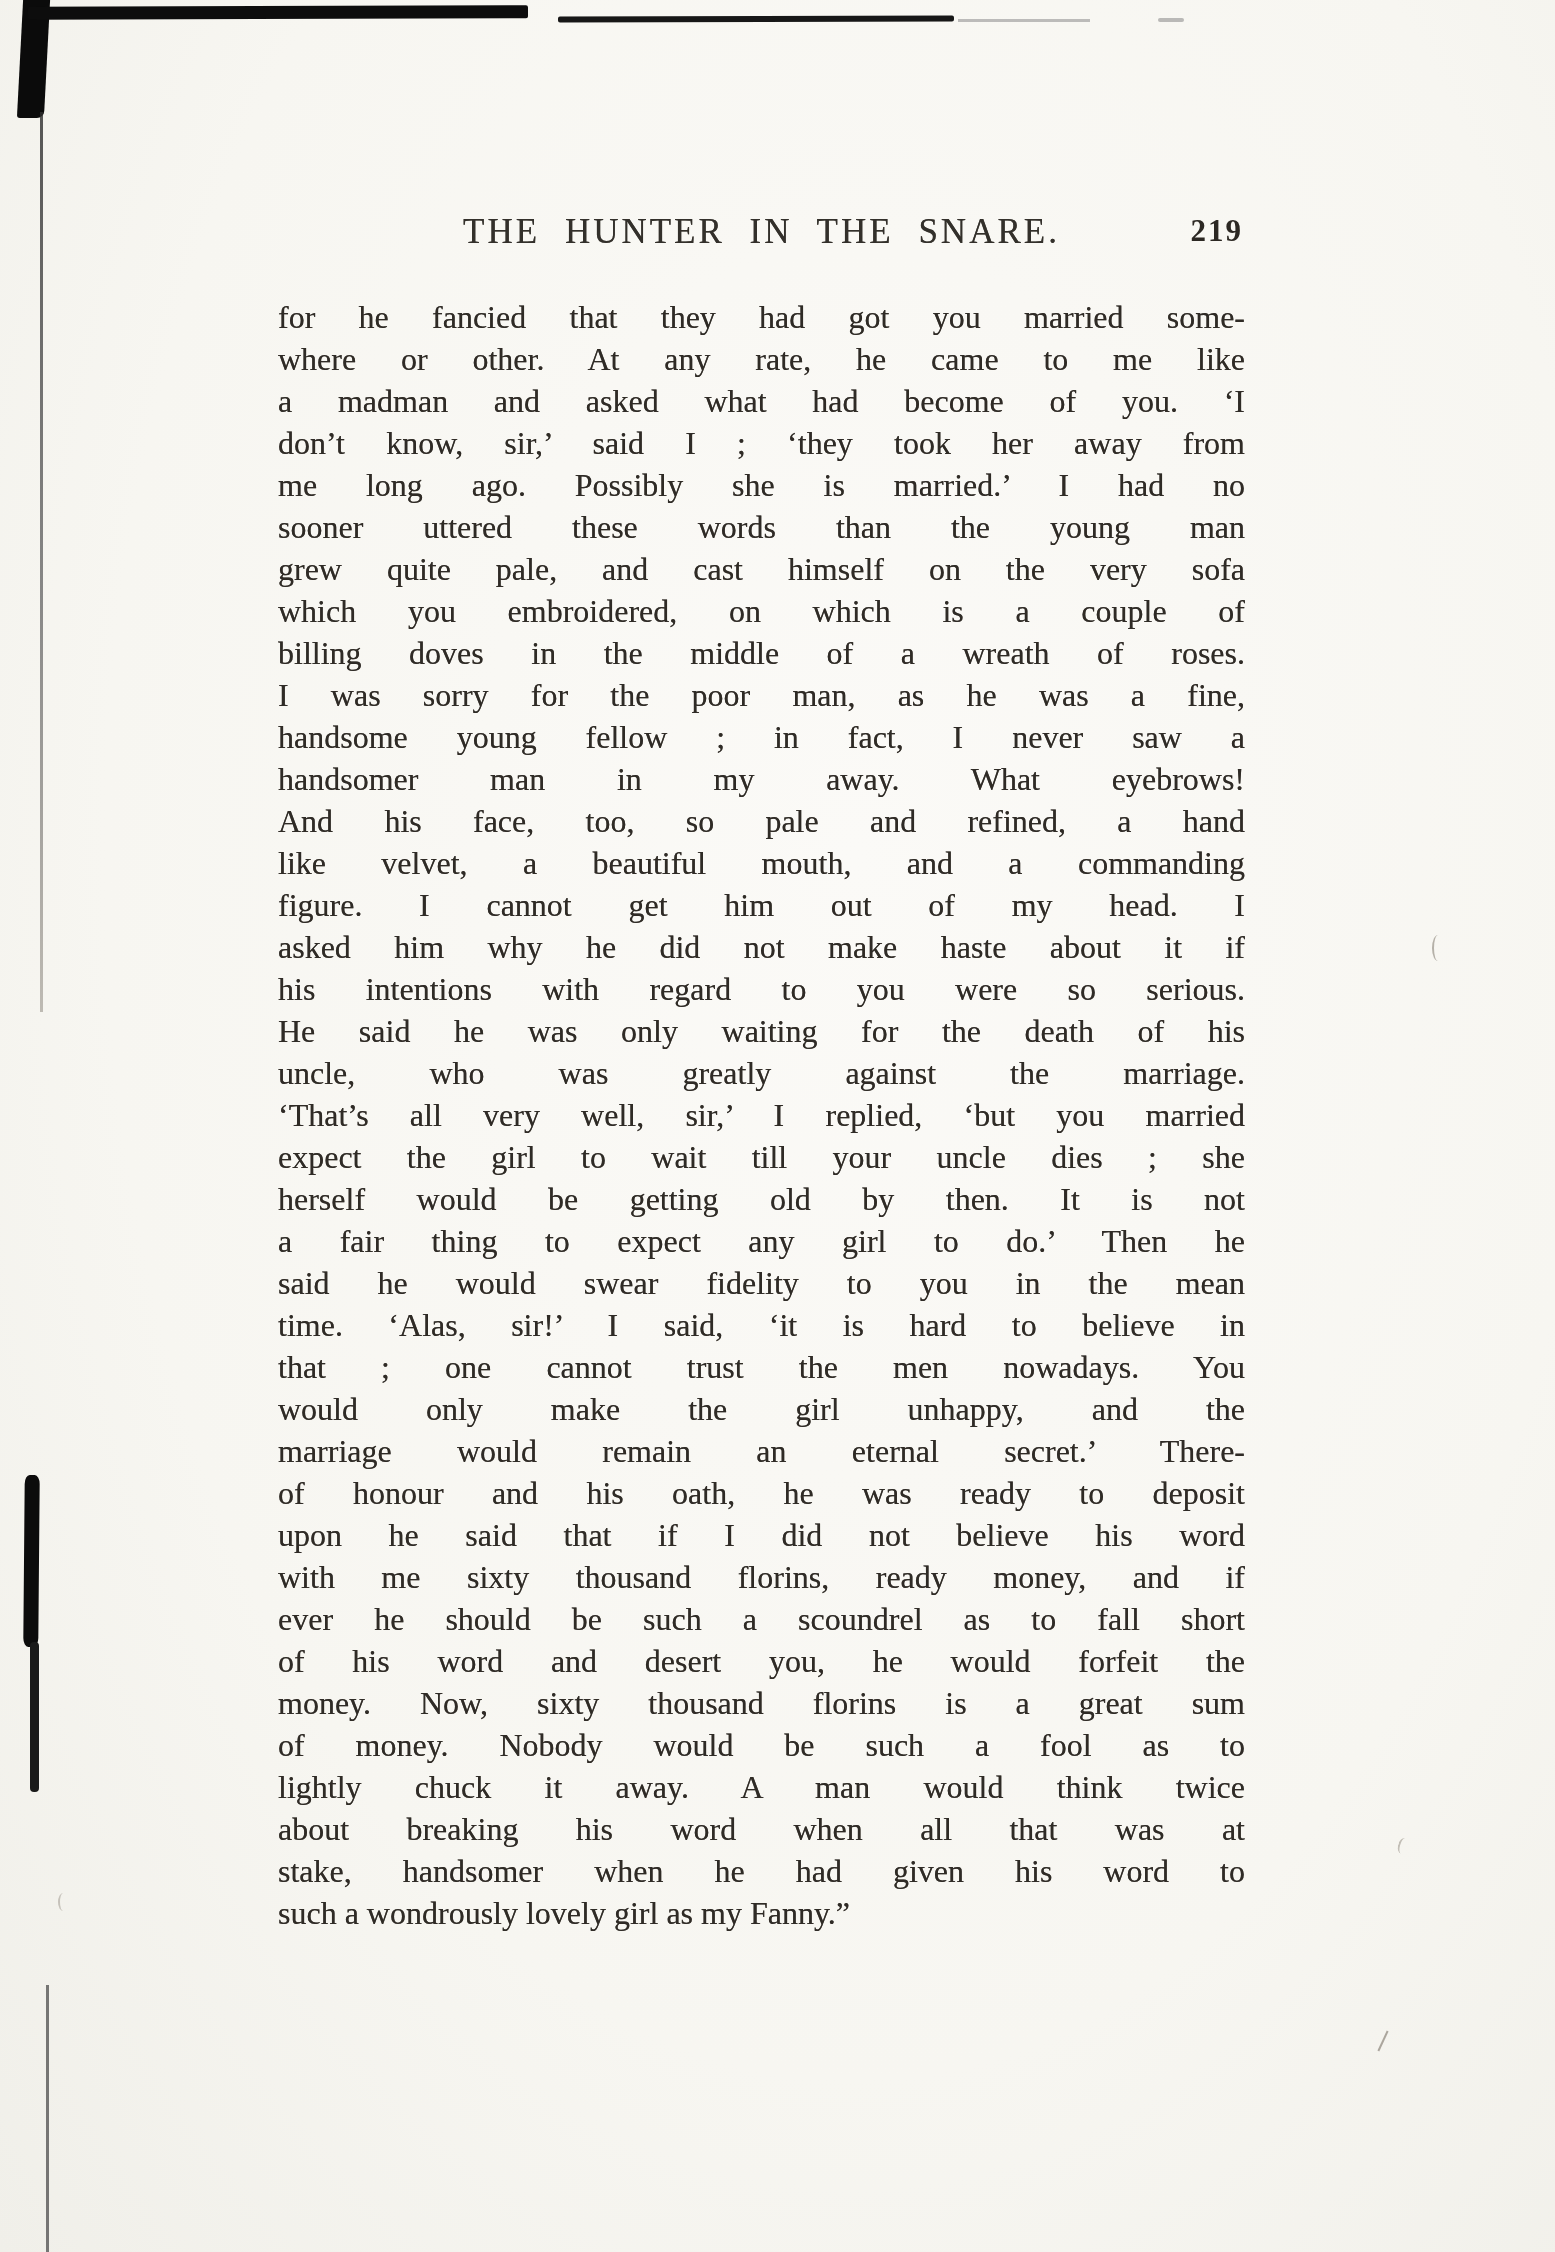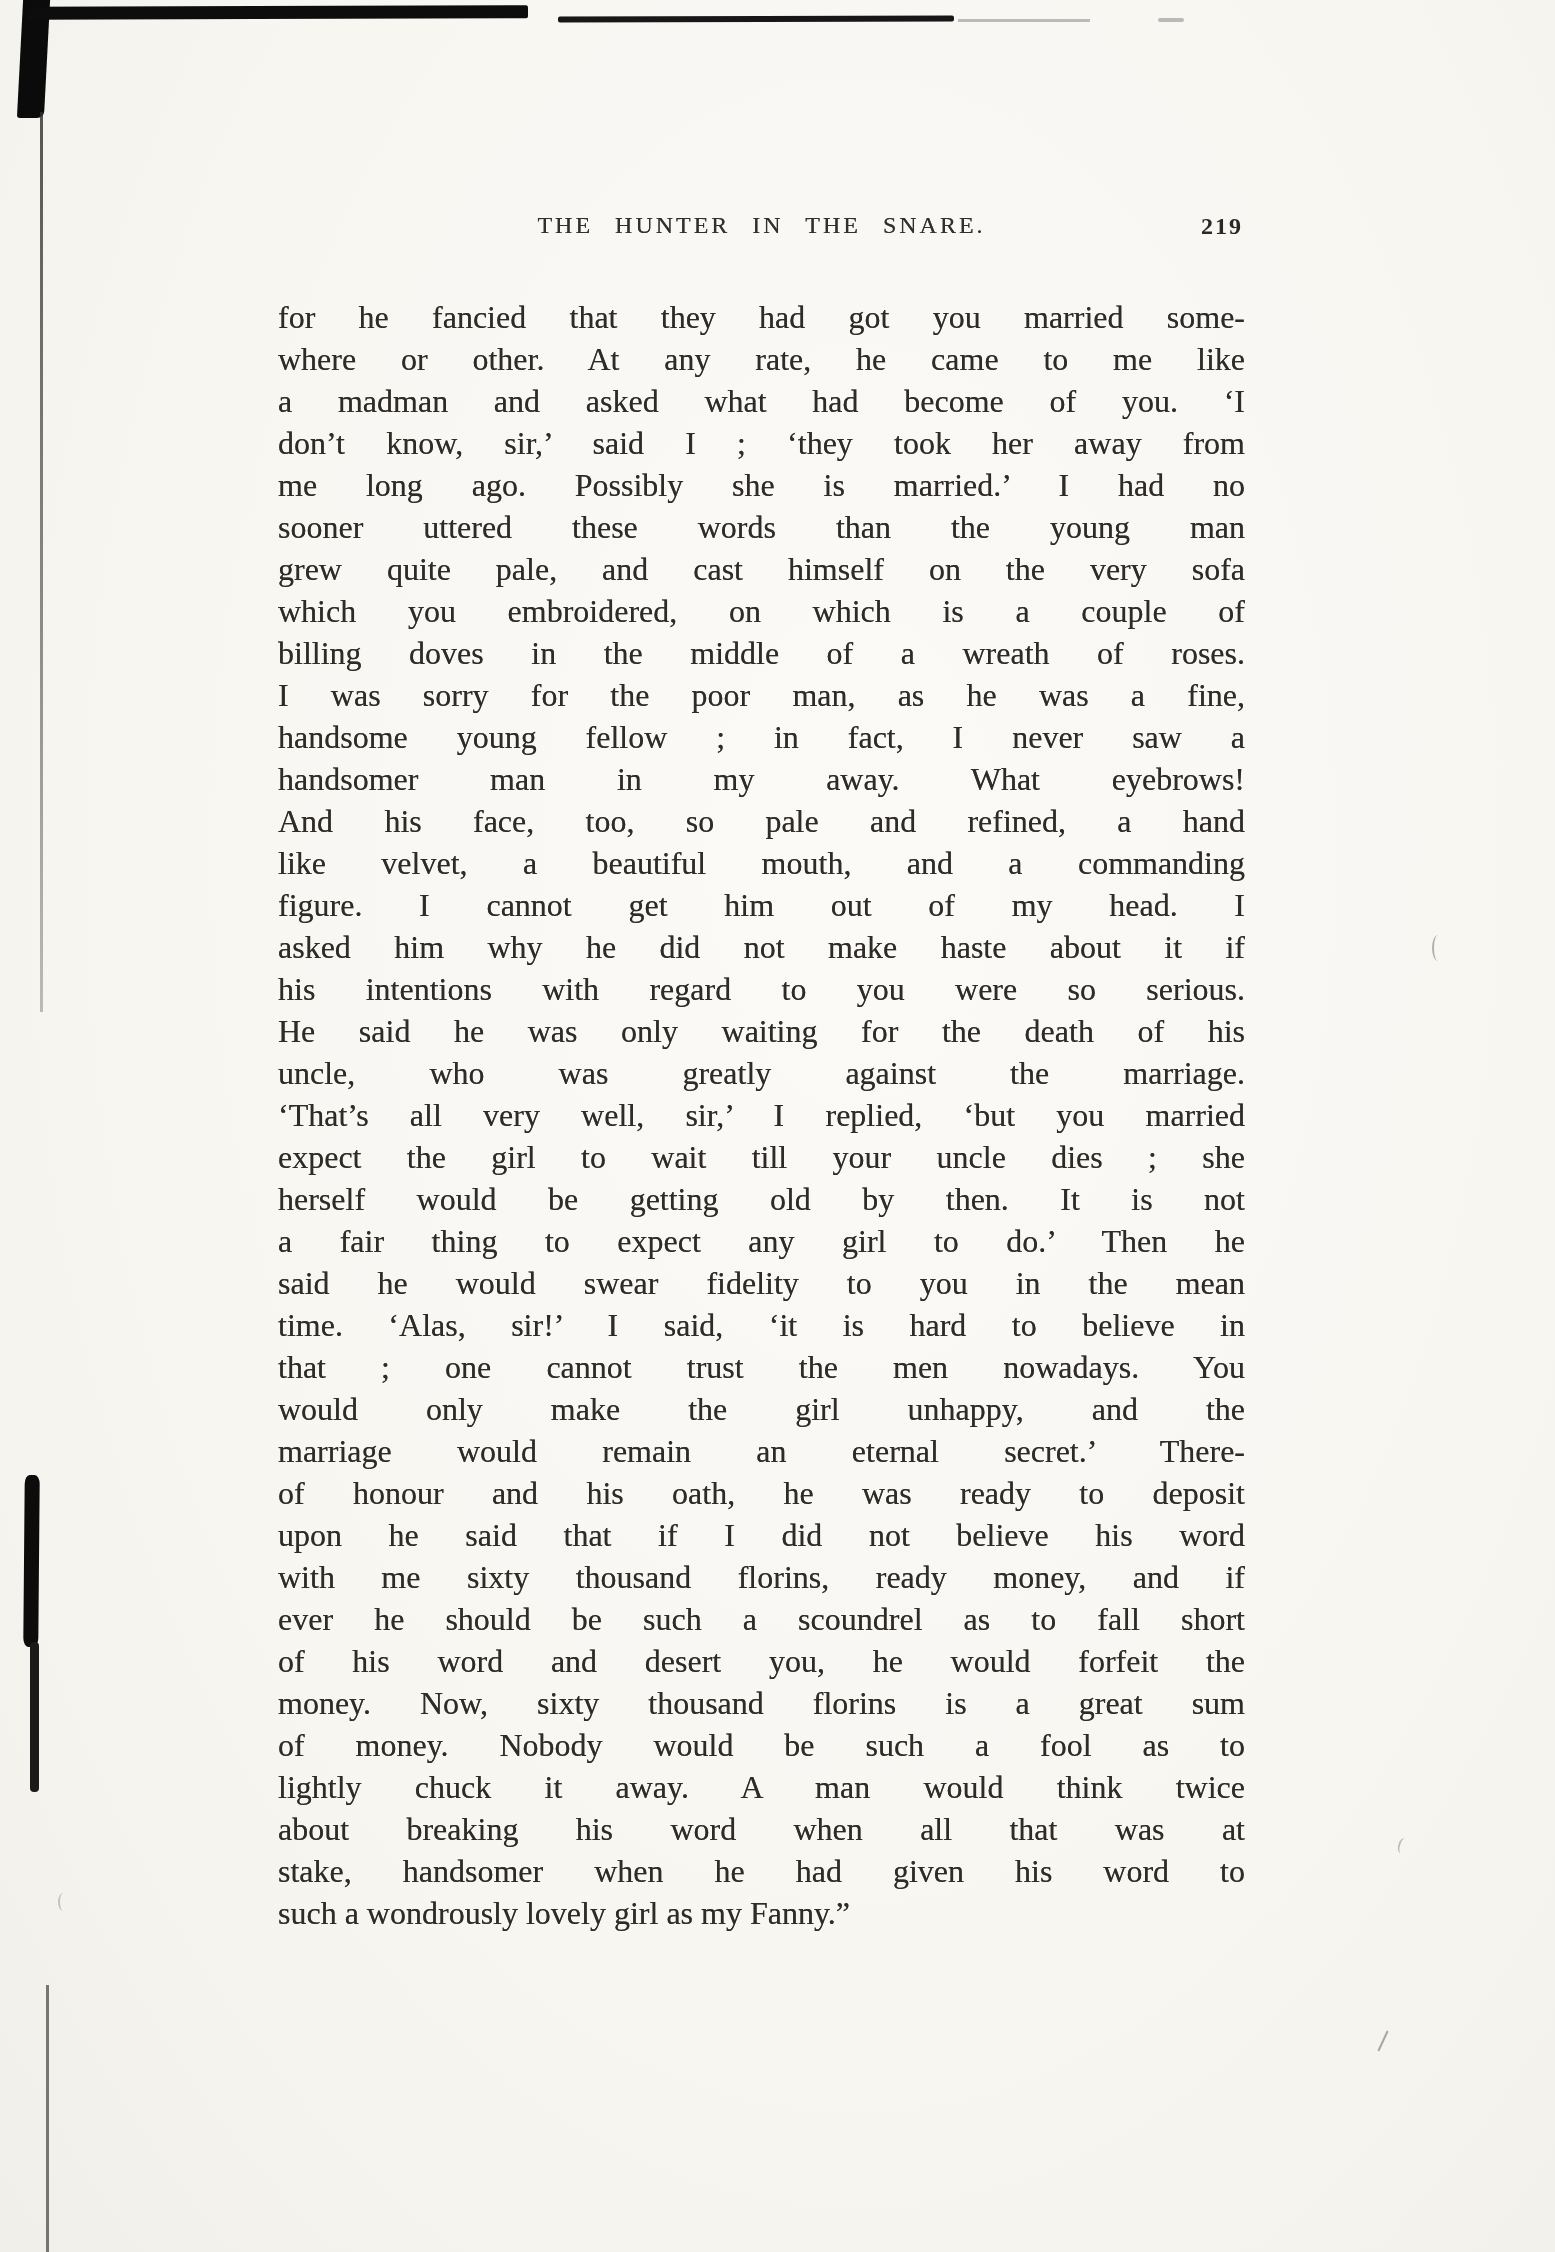--- a/index.html
+++ b/index.html
@@ -23,31 +23,31 @@
   .header {
     position: absolute;
     left: 278px;
     top: 212px;
     width: 967px;
     height: 46px;
   }
   .header .title {
     width: 100%;
     text-align: center;
-    font-size: 24px;
+    font-size: 35px;
     letter-spacing: 3px;
     word-spacing: 13px;
     color: #33302b;
     text-shadow: 0 0 0.6px rgba(45, 40, 34, 0.75);
   }
   .header .pagenum {
     position: absolute;
     right: 2px;
     top: 1px;
-    font-size: 24px;
+    font-size: 31px;
     font-weight: bold;
     letter-spacing: 2px;
     color: #2c2823;
   }
 
   
   .bodytext {
     position: absolute;
     left: 278px;
     top: 296px;

